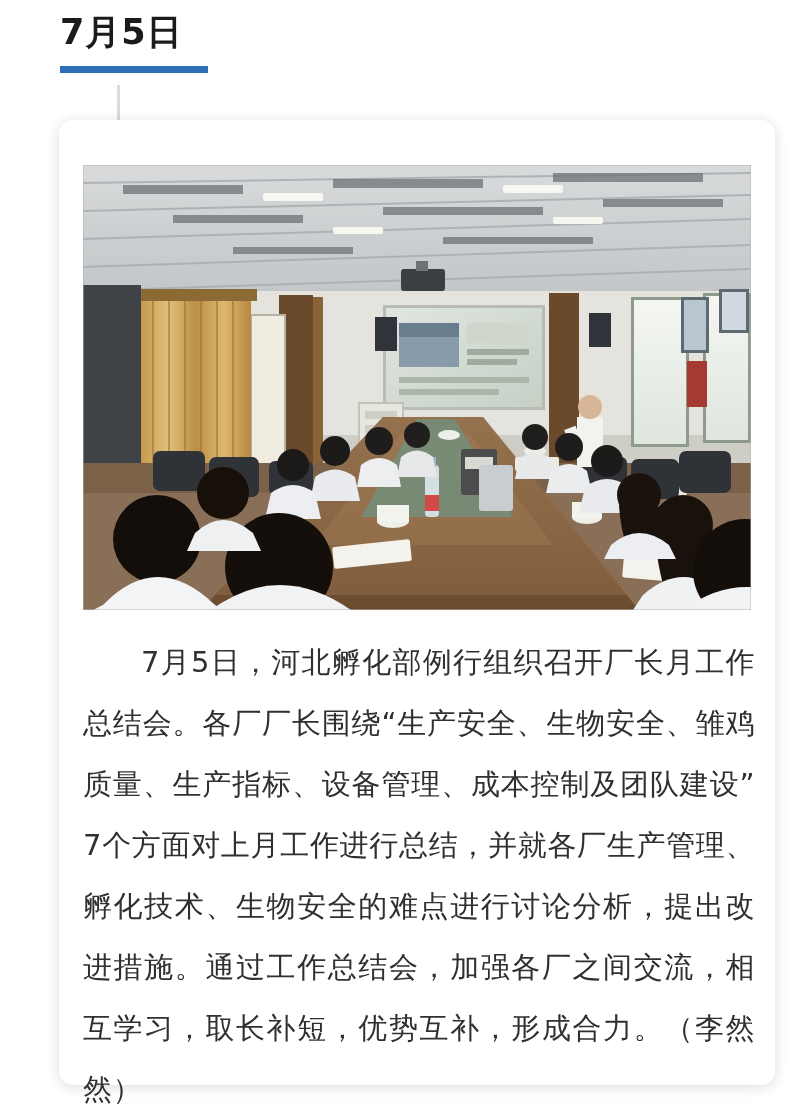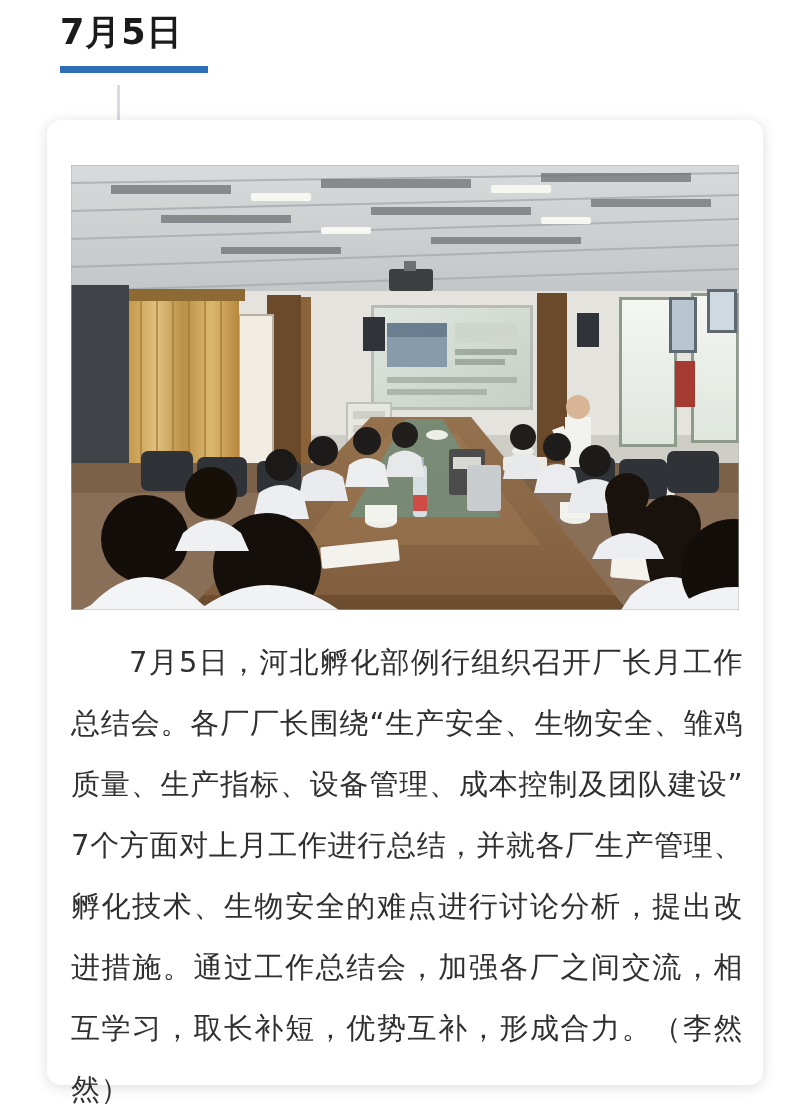--- a/index.html
+++ b/index.html
@@ -50,21 +50,21 @@
     left: 117px;
     top: 85px;
     width: 3px;
     height: 60px;
     background: #d7dde4;
   }
 
   
   .card {
     position: absolute;
-    left: 47px;
+    left: 59px;
     top: 120px;
     width: 716px;
     height: 965px;
     background: #ffffff;
     border-radius: 14px;
     box-shadow: 0 2px 14px rgba(0,0,0,0.14);
     box-sizing: border-box;
   }
 
   .photo-wrap {

